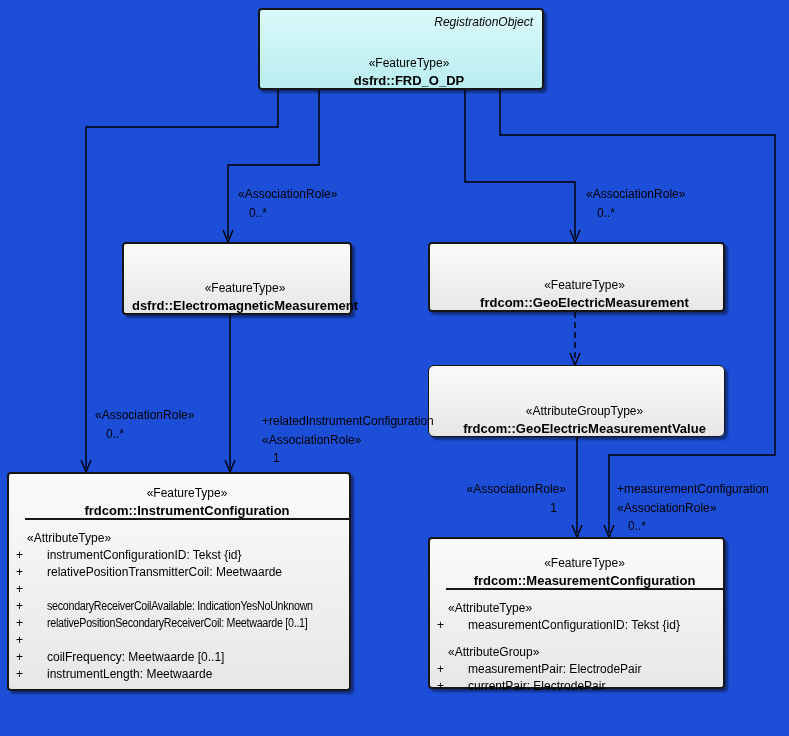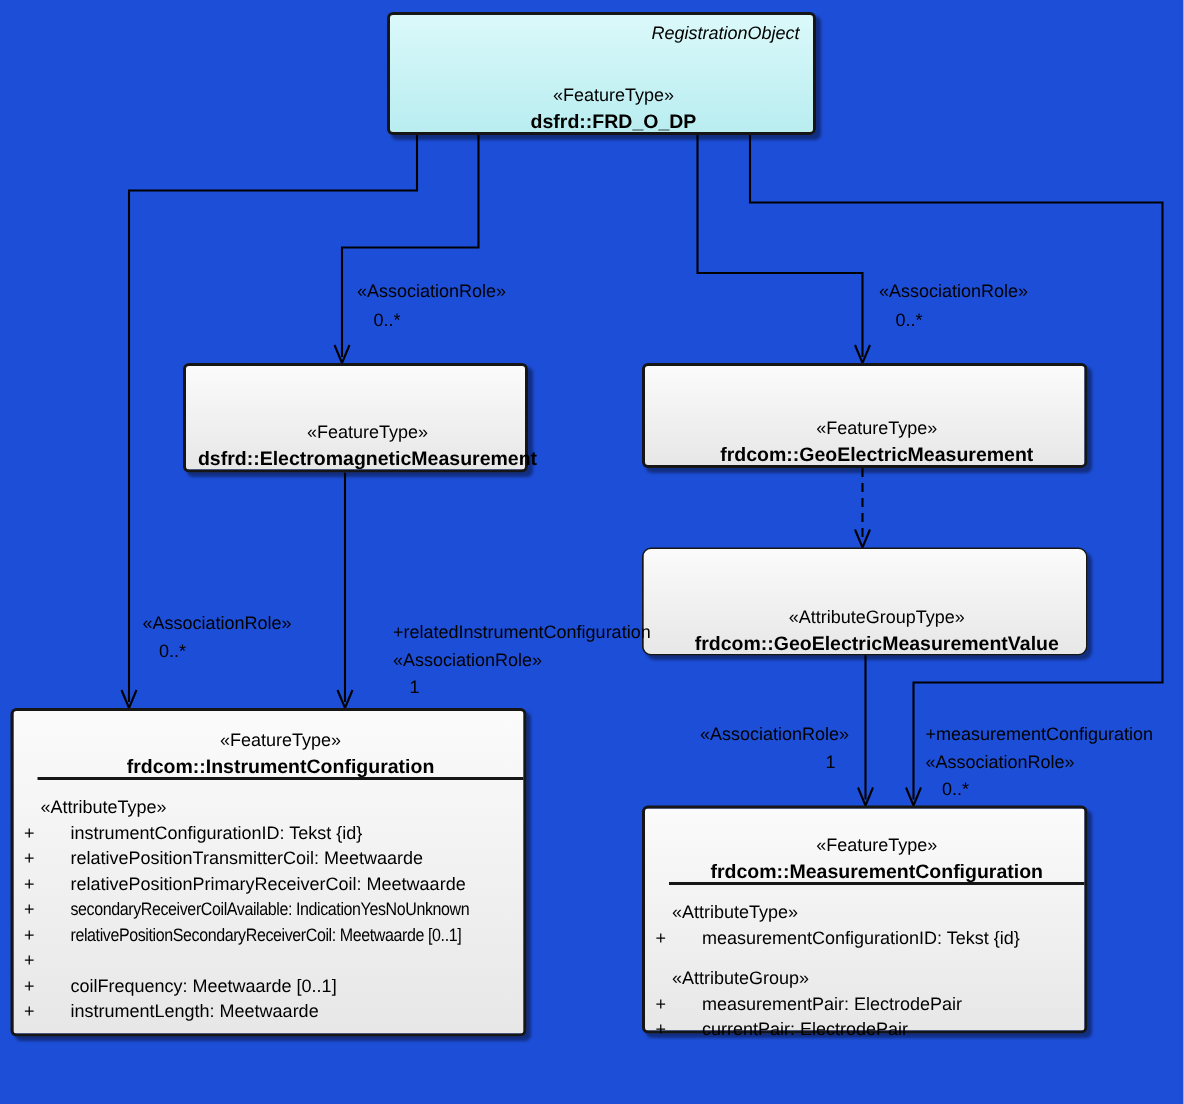--- a/index.html
+++ b/index.html
@@ -118,21 +118,20 @@
         <div class="row attr">
     <span class="vis">+</span>
     <span class="t">instrumentConfigurationID: Tekst {id}</span>
   </div>
         <div class="row attr">
     <span class="vis">+</span>
     <span class="t">relativePositionTransmitterCoil: Meetwaarde</span>
   </div>
         <div class="row attr">
     <span class="vis">+</span>
-    <span class="t">relativePositionPrimaryReceiverCoil: Meetwaarde</span>
   </div>
         <div class="row attr">
     <span class="vis">+</span>
     <span class="t">secondaryReceiverCoilAvailable: IndicationYesNoUnknown</span>
   </div>
         <div class="row attr">
     <span class="vis">+</span>
     <span class="t">relativePositionSecondaryReceiverCoil: Meetwaarde [0..1]</span>
   </div>
         <div class="row attr">

